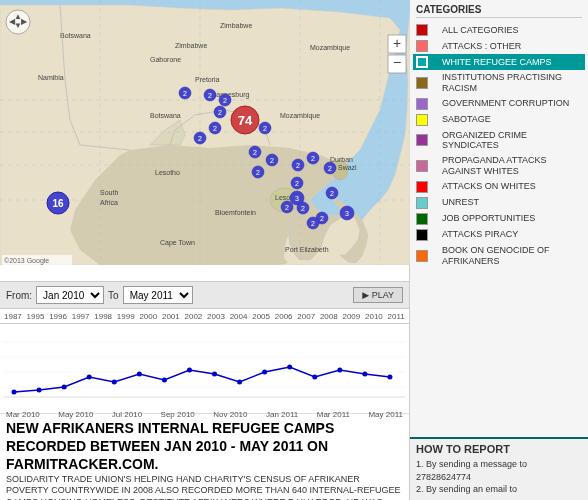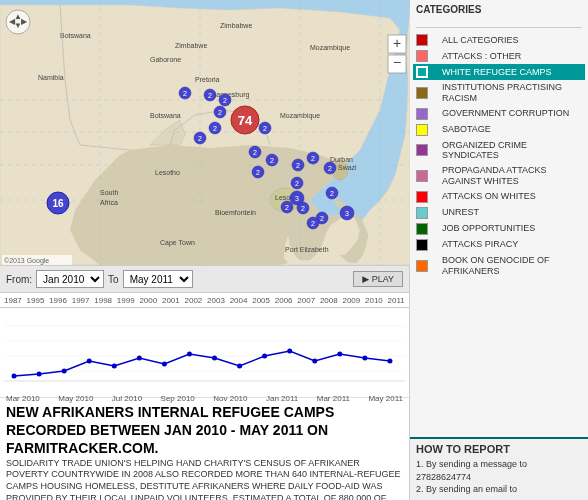--- a/index.html
+++ b/index.html
@@ -37,20 +37,21 @@
 
     #timeline-controls {
       height: 28px;
       background: #e8e8e8;
       border-top: 1px solid #ccc;
       border-bottom: 1px solid #ccc;
       display: flex;
       align-items: center;
       padding: 0 6px;
       gap: 4px;
+      margin-top: 16px;
     }
 
     .tl-label {
       font-size: 10px;
       color: #333;
     }
 
     .tl-select {
       font-size: 10px;
       padding: 1px 2px;
@@ -141,21 +142,21 @@
       flex: 1;
       padding: 4px 6px;
       overflow: hidden;
     }
 
     .cat-title {
       font-size: 10px;
       font-weight: bold;
       color: #333;
       margin-bottom: 4px;
-      padding-bottom: 12px;
+      padding-bottom: 2px;
       border-bottom: 1px solid #ccc;
     }
 
     .cat-item {
       display: flex;
       align-items: center;
       padding: 2px 0;
       gap: 14px;
     }
 

